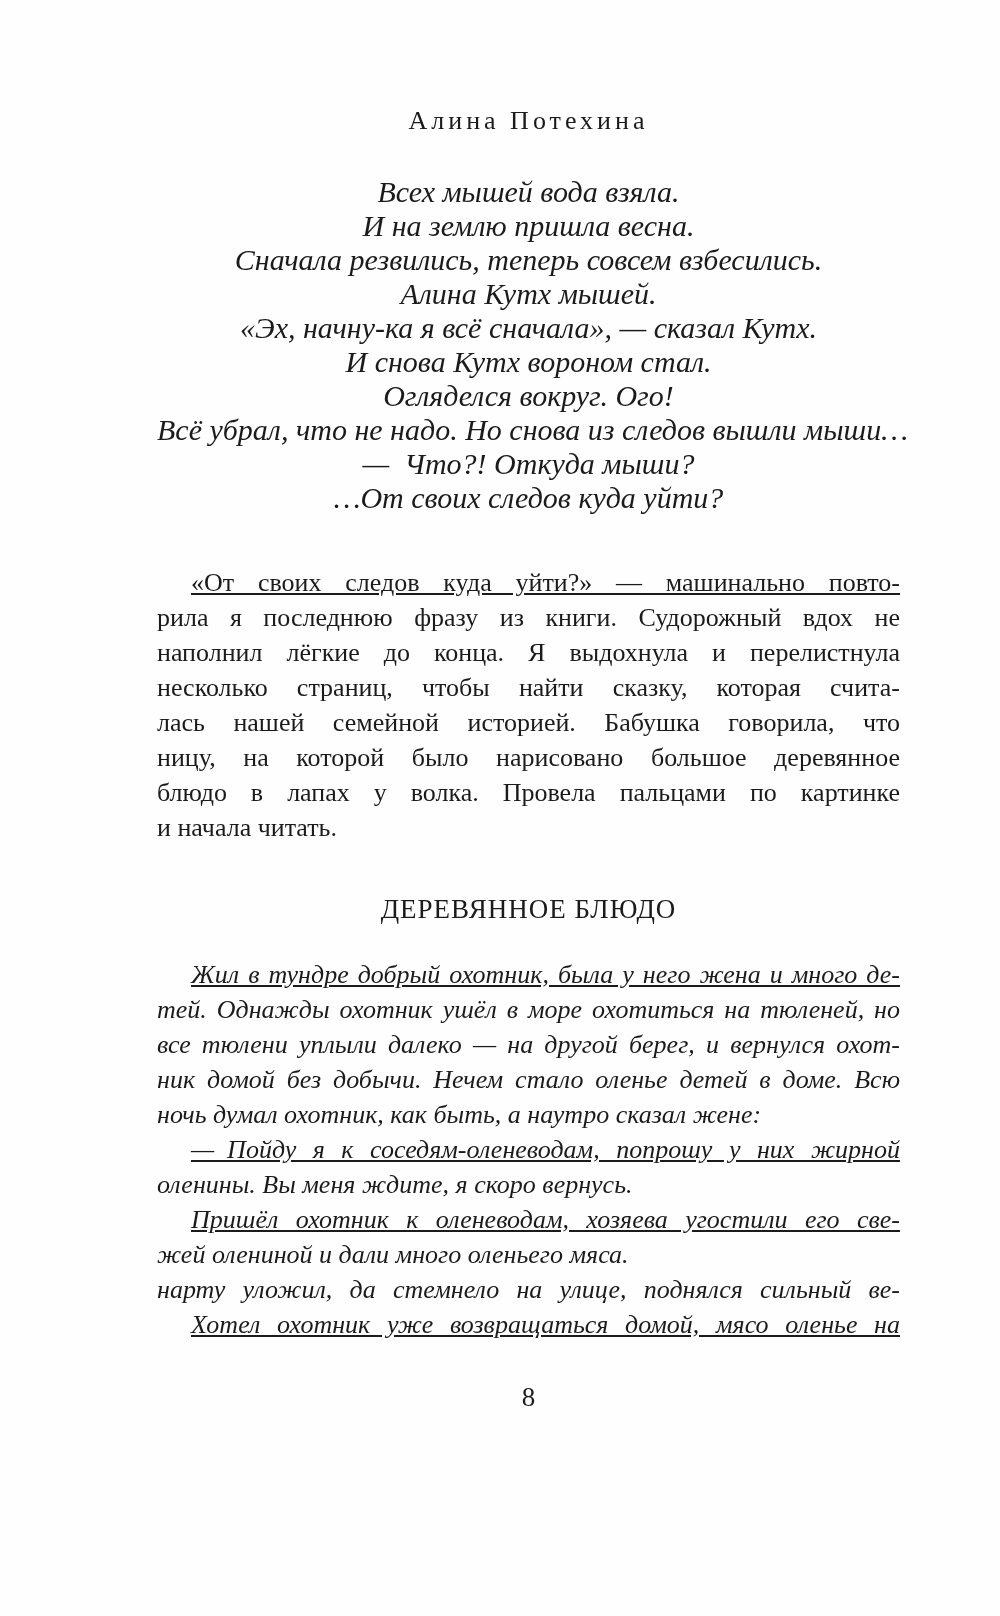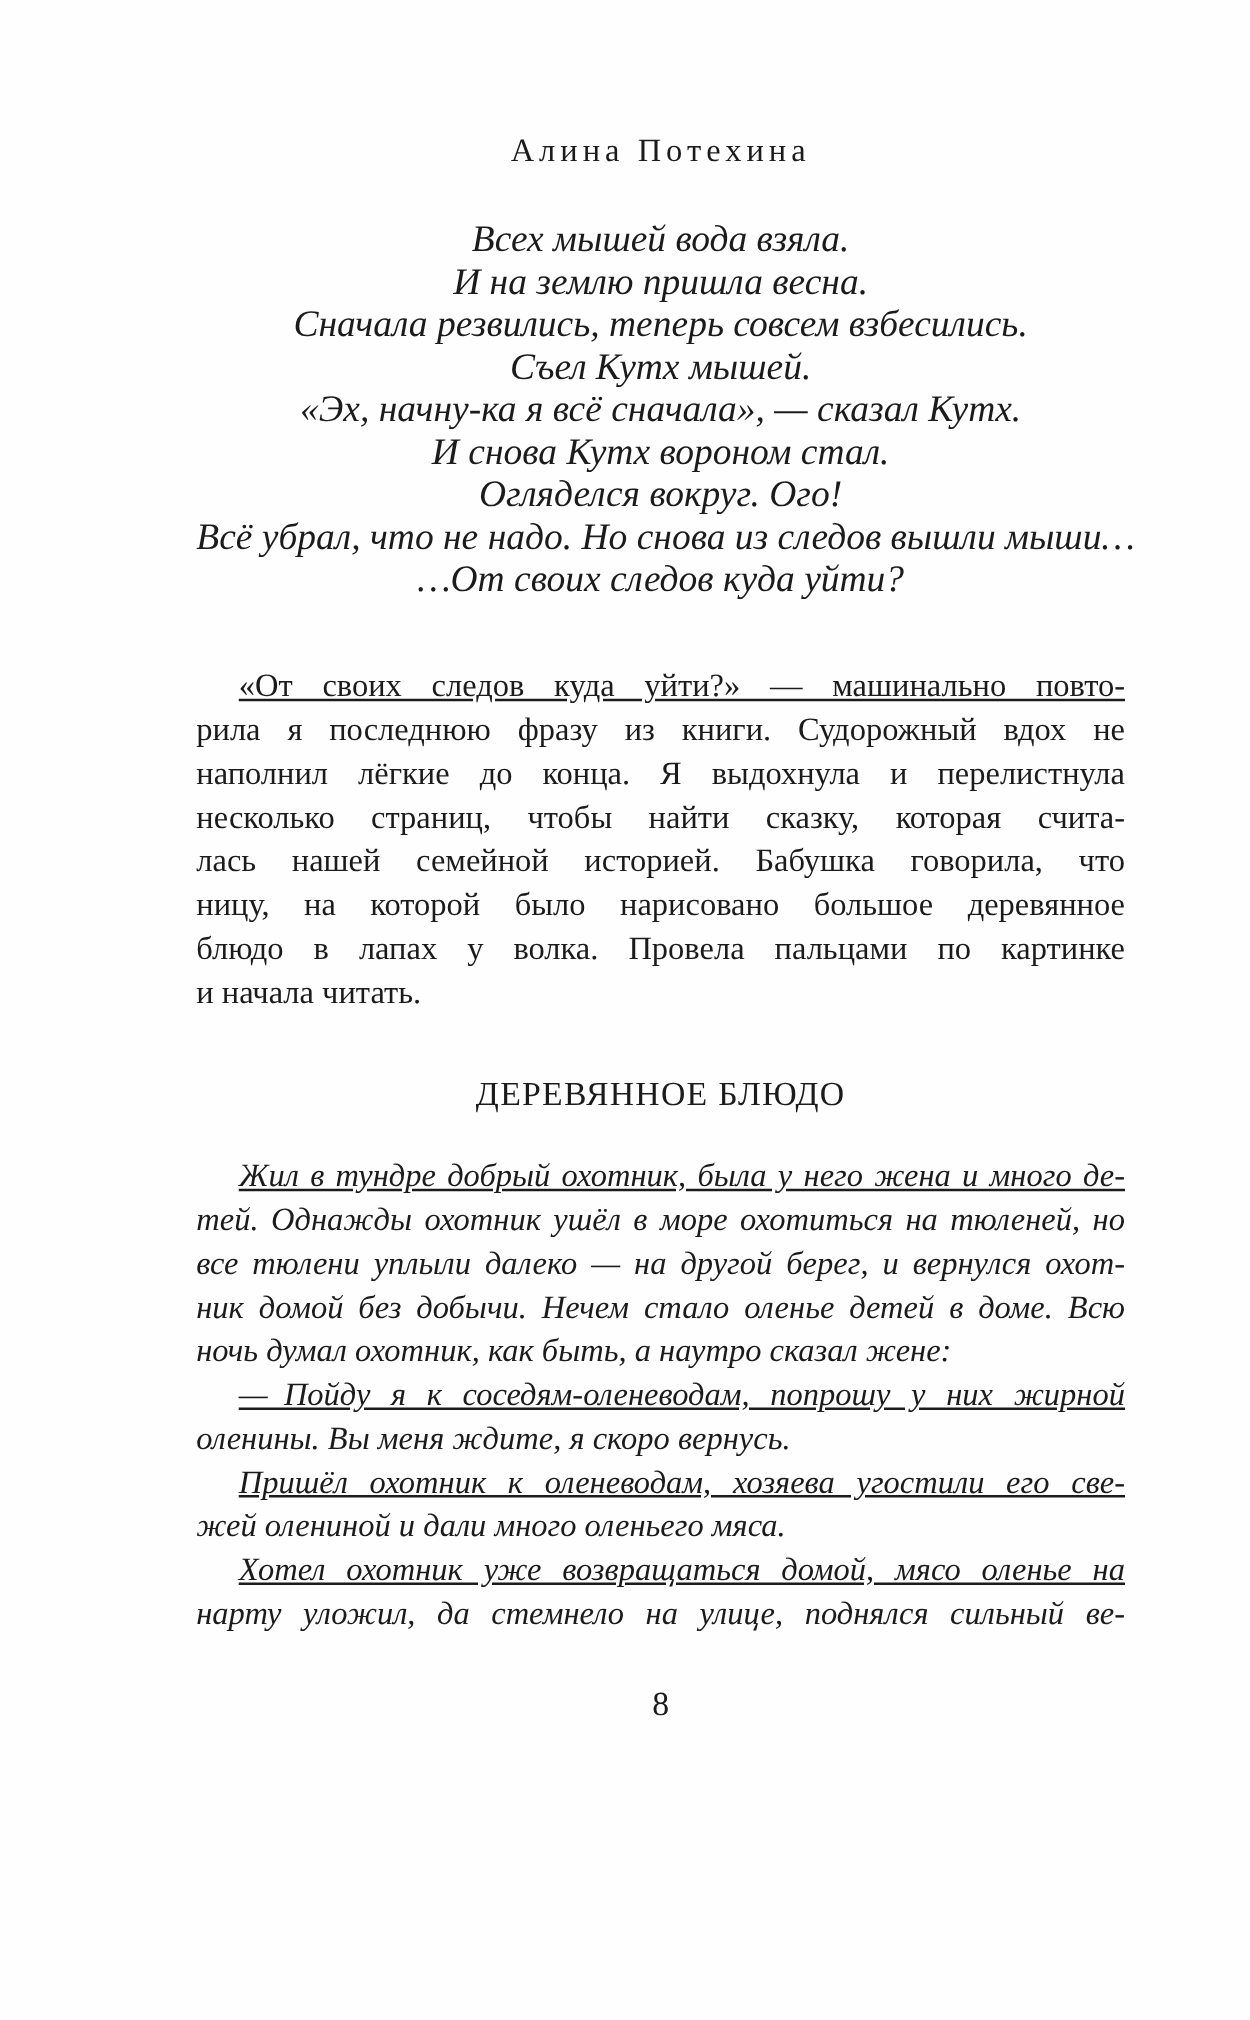--- a/index.html
+++ b/index.html
@@ -80,25 +80,26 @@
 <body>
 
 <div class="page">
 
   <div class="author">Алина Потехина</div>
 
   <div class="verse">
       <div class="line">Всех мышей вода взяла.</div>
       <div class="line">И на землю пришла весна.</div>
       <div class="line">Сначала резвились, теперь совсем взбесились.</div>
-      <div class="line">Съел Кутх мышей.</div>
+      <div class="line">Алина Кутх мышей.</div>
       <div class="line">«Эх, начну-ка я всё сначала», — сказал Кутх.</div>
       <div class="line">И снова Кутх вороном стал.</div>
       <div class="line">Огляделся вокруг. Ого!</div>
       <div class="line">Всё убрал, что не надо. Но снова из следов вышли мыши…</div>
+      <div class="line">— Что?! Откуда мыши?</div>
       <div class="line last">…От своих следов куда уйти?</div>
     </div>
 
   <div class="para just intro">
       <div class="line indent">«От своих следов куда уйти?» — машинально повто-</div>
       <div class="line">рила я последнюю фразу из книги. Судорожный вдох не</div>
       <div class="line">наполнил лёгкие до конца. Я выдохнула и перелистнула</div>
       <div class="line">несколько страниц, чтобы найти сказку, которая счита-</div>
       <div class="line">лась нашей семейной историей. Бабушка говорила, что</div>
       <div class="line">ницу, на которой было нарисовано большое деревянное</div>
@@ -118,20 +119,20 @@
       </div>
     <div class="para just">
         <div class="line indent">— Пойду я к соседям-оленеводам, попрошу у них жирной</div>
         <div class="line last">оленины. Вы меня ждите, я скоро вернусь.</div>
       </div>
     <div class="para just">
         <div class="line indent">Пришёл охотник к оленеводам, хозяева угостили его све-</div>
         <div class="line last">жей олениной и дали много оленьего мяса.</div>
       </div>
     <div class="para just">
+        <div class="line">нарту уложил, да стемнело на улице, поднялся сильный ве-</div>
         <div class="line indent">Хотел охотник уже возвращаться домой, мясо оленье на</div>
-        <div class="line">нарту уложил, да стемнело на улице, поднялся сильный ве-</div>
       </div>
   </div>
 
   <div class="pagenum">8</div>
 
 </div>
 
 </body></html>

